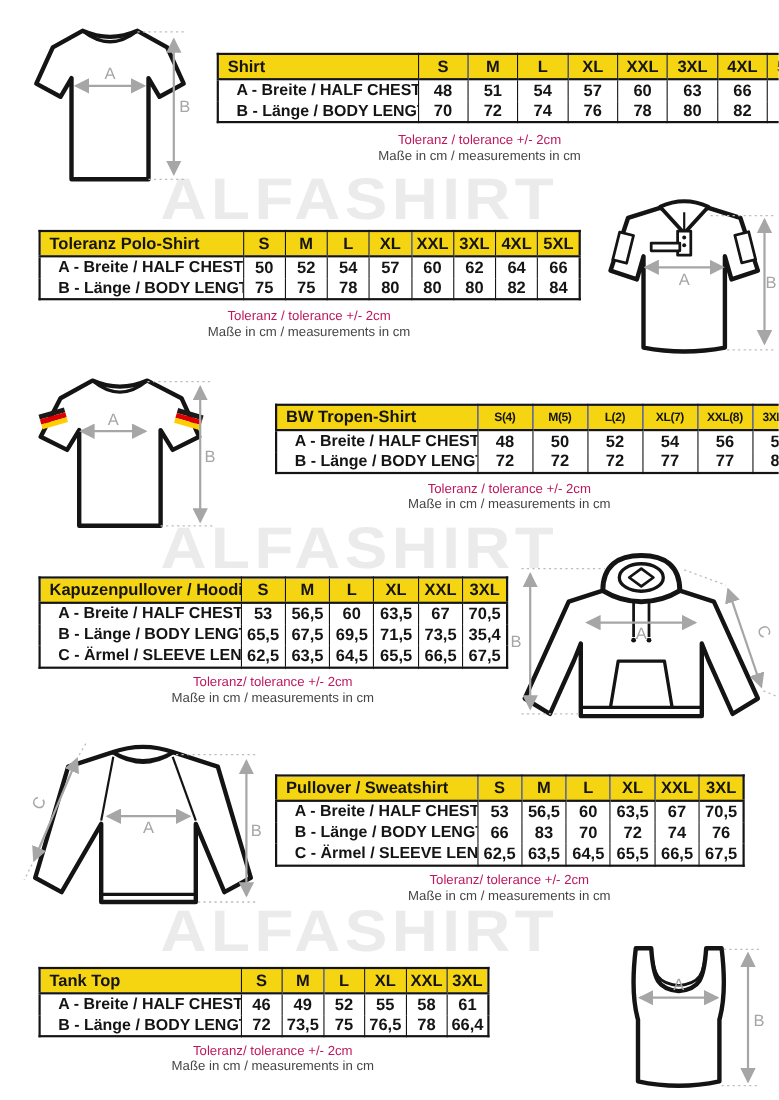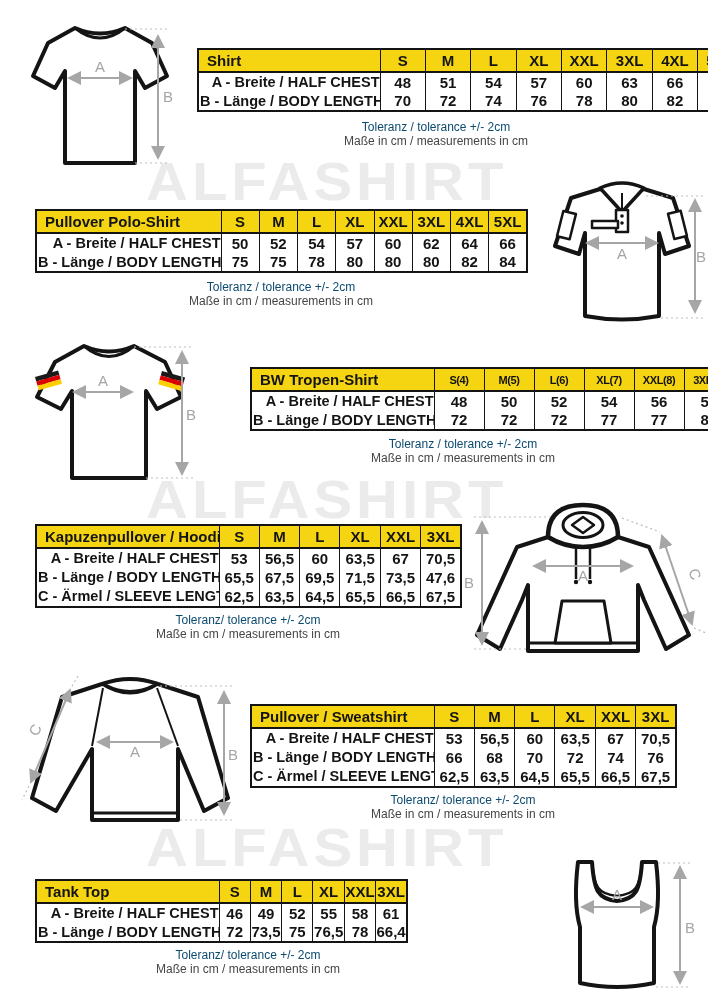--- a/index.html
+++ b/index.html
@@ -16,35 +16,35 @@
 
   table.size-table { position:absolute; z-index:1; border-collapse:collapse; table-layout:fixed;
                      background:#fff; border:2.4px solid var(--ink); }
   .size-table th, .size-table td { border-left:1.5px solid var(--ink); padding:0;
                      overflow:hidden; white-space:nowrap; color:var(--ink); }
   .size-table th:first-child, .size-table td:first-child { border-left:none; }
   .size-table thead th { background:var(--yellow); border-bottom:2.4px solid var(--ink);
                      font-size:15px; font-weight:bold; text-align:center; height:23px; }
   .size-table thead th.title-cell { text-align:left; padding-left:8px; }
   .size-table tbody td { font-weight:bold; font-size:15px; text-align:center; height:19.5px; }
-  .size-table tbody td.label-cell { text-align:right; padding-left:1px; font-size:14.5px; }
+  .size-table tbody td.label-cell { text-align:left; padding-left:16px; font-size:14.5px; }
 
   #tbl0 { left:197px; top:48px;  width:547px; }
   #tbl1 { left:35px;  top:209px; width:493px; }
   #tbl2 { left:250px; top:367px; width:485px; }
   #tbl3 { left:35px;  top:524px; width:427px; }
   #tbl4 { left:250px; top:704px; width:427px; }
-  #tbl5 { left:35px;  top:879px; width:373px; }
+  #tbl5 { left:35px;  top:879px; width:410px; }
   #tbl0 .title-cell { width:182px; }
   #tbl1 .title-cell { width:185px; }
   #tbl2 .title-cell, #tbl3 .title-cell, #tbl4 .title-cell, #tbl5 .title-cell { width:183px; }
   #tbl2 .size-cell { font-size:11px; letter-spacing:-0.4px; }
 
   .note { position:absolute; z-index:1; width:300px; text-align:center; }
-  .note .l1 { font-size:12px; color:#0c4a6e; }
+  .note .l1 { font-size:12px; color:#be185d; }
   .note .l2 { font-size:12px; color:#454545; }
   #note0 { left:286px; top:120px; }
   #note1 { left:131px; top:280px; }
   #note2 { left:313px; top:437px; }
   #note3 { left:98px;  top:613px; }
   #note4 { left:313px; top:793px; }
   #note5 { left:98px;  top:948px; }
 
   .ill { position:absolute; z-index:1; }
   #ill-tshirt { left:24px;  top:12px; }
@@ -239,21 +239,21 @@
           <td class="value-cell">78</td>
           <td class="value-cell">80</td>
           <td class="value-cell">82</td>
           <td class="value-cell">84</td>
         </tr>
       </tbody>
     </table>
   <table id="tbl1" class="size-table">
       <thead>
         <tr>
-          <th class="title-cell">Pullover Polo-Shirt</th>
+          <th class="title-cell">Toleranz Polo-Shirt</th>
           <th class="size-cell">S</th>
           <th class="size-cell">M</th>
           <th class="size-cell">L</th>
           <th class="size-cell">XL</th>
           <th class="size-cell">XXL</th>
           <th class="size-cell">3XL</th>
           <th class="size-cell">4XL</th>
           <th class="size-cell">5XL</th>
         </tr>
       </thead>
@@ -281,21 +281,21 @@
           <td class="value-cell">84</td>
         </tr>
       </tbody>
     </table>
   <table id="tbl2" class="size-table">
       <thead>
         <tr>
           <th class="title-cell">BW Tropen-Shirt</th>
           <th class="size-cell">S(4)</th>
           <th class="size-cell">M(5)</th>
-          <th class="size-cell">L(6)</th>
+          <th class="size-cell">L(2)</th>
           <th class="size-cell">XL(7)</th>
           <th class="size-cell">XXL(8)</th>
           <th class="size-cell">3XL(9)</th>
         </tr>
       </thead>
       <tbody>
         <tr>
           <td class="label-cell">A -  Breite / HALF CHEST</td>
           <td class="value-cell">48</td>
           <td class="value-cell">50</td>
@@ -337,21 +337,21 @@
           <td class="value-cell">67</td>
           <td class="value-cell">70,5</td>
         </tr>
         <tr>
           <td class="label-cell">B -  Länge / BODY LENGTH</td>
           <td class="value-cell">65,5</td>
           <td class="value-cell">67,5</td>
           <td class="value-cell">69,5</td>
           <td class="value-cell">71,5</td>
           <td class="value-cell">73,5</td>
-          <td class="value-cell">47,6</td>
+          <td class="value-cell">35,4</td>
         </tr>
         <tr>
           <td class="label-cell">C -  Ärmel / SLEEVE LENGTH</td>
           <td class="value-cell">62,5</td>
           <td class="value-cell">63,5</td>
           <td class="value-cell">64,5</td>
           <td class="value-cell">65,5</td>
           <td class="value-cell">66,5</td>
           <td class="value-cell">67,5</td>
         </tr>
@@ -375,21 +375,21 @@
           <td class="value-cell">53</td>
           <td class="value-cell">56,5</td>
           <td class="value-cell">60</td>
           <td class="value-cell">63,5</td>
           <td class="value-cell">67</td>
           <td class="value-cell">70,5</td>
         </tr>
         <tr>
           <td class="label-cell">B -  Länge / BODY LENGTH</td>
           <td class="value-cell">66</td>
-          <td class="value-cell">68</td>
+          <td class="value-cell">83</td>
           <td class="value-cell">70</td>
           <td class="value-cell">72</td>
           <td class="value-cell">74</td>
           <td class="value-cell">76</td>
         </tr>
         <tr>
           <td class="label-cell">C -  Ärmel / SLEEVE LENGTH</td>
           <td class="value-cell">62,5</td>
           <td class="value-cell">63,5</td>
           <td class="value-cell">64,5</td>

